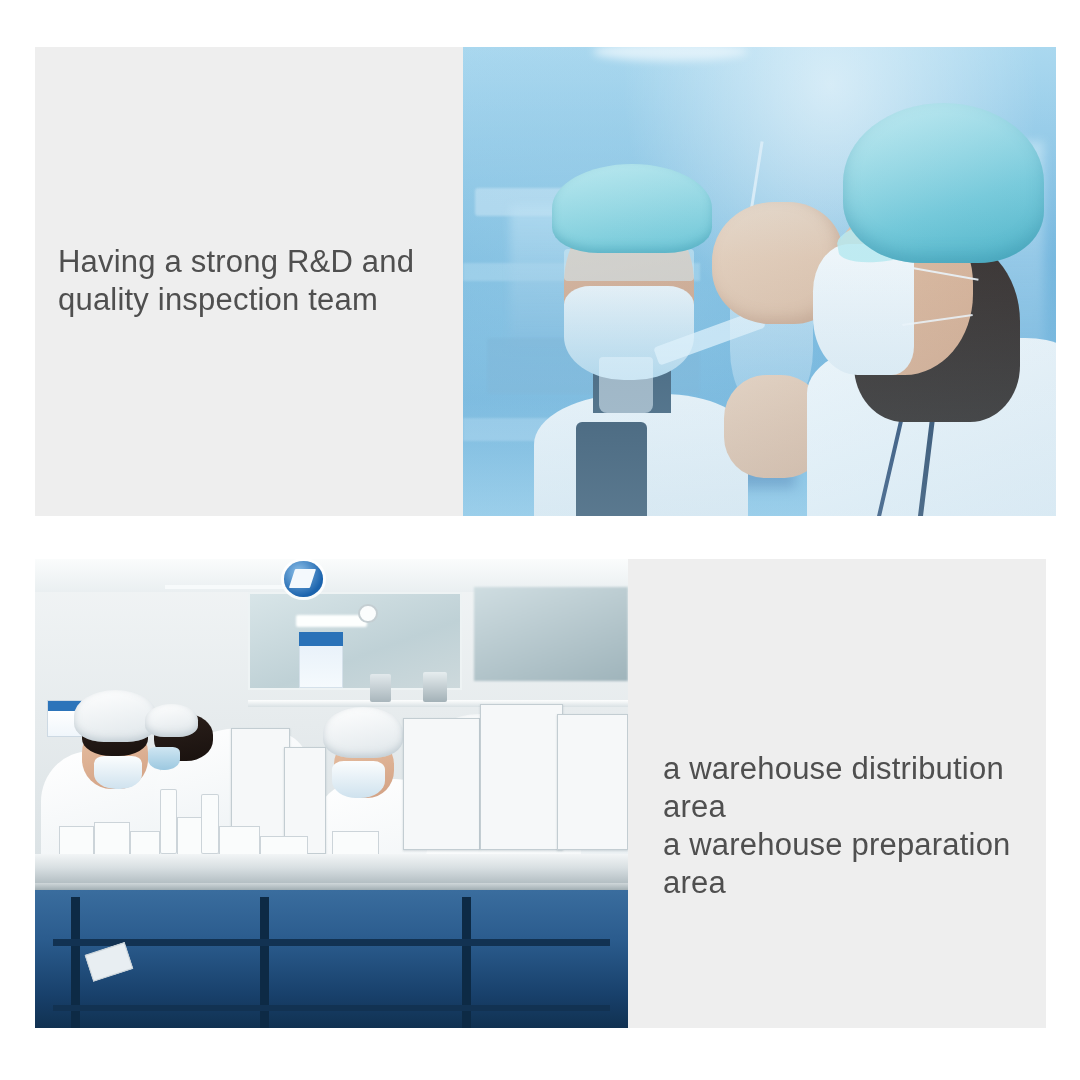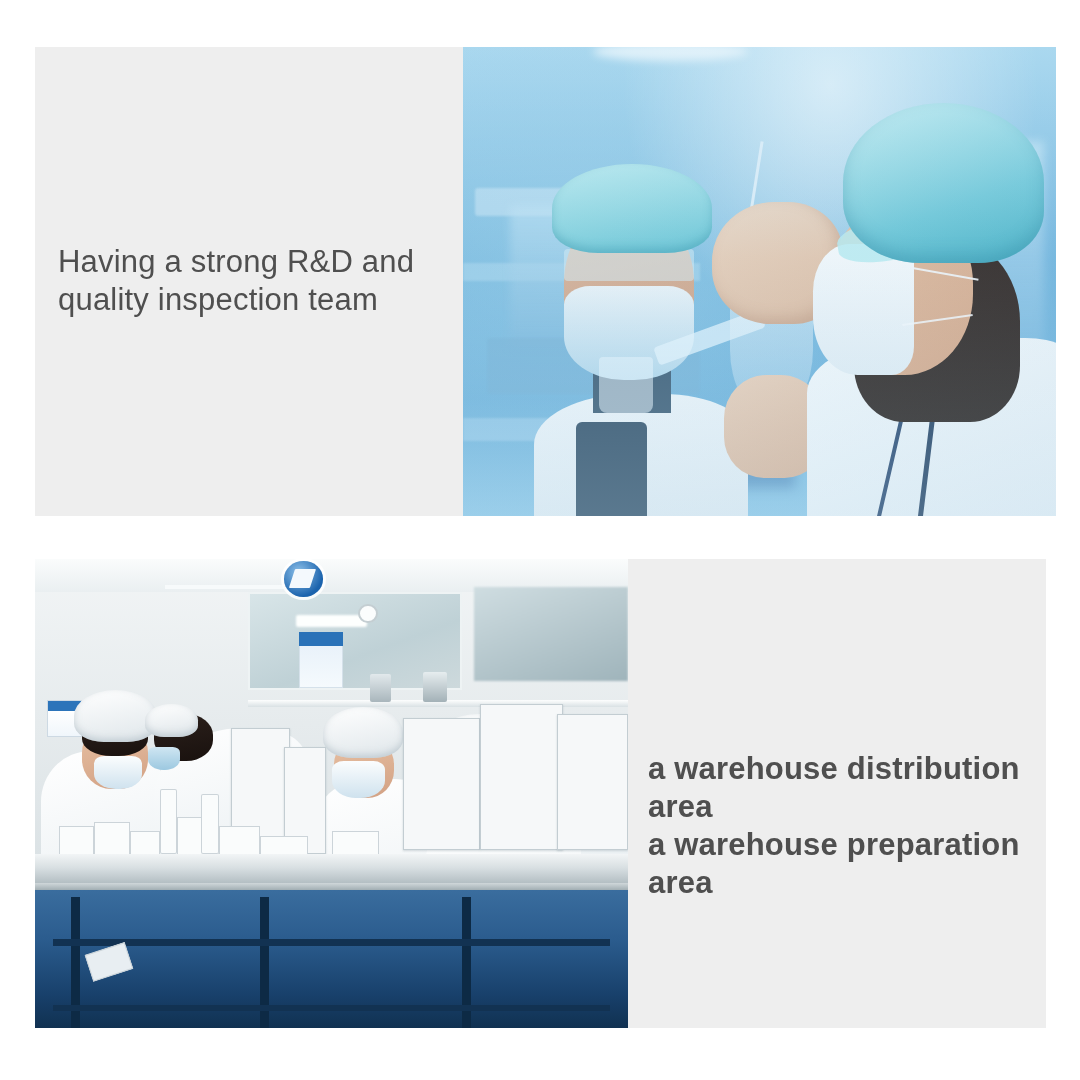--- a/index.html
+++ b/index.html
@@ -322,17 +322,17 @@
       <div class="floor-blue"></div>
 
       <div class="leg" style="left:6%; top:72%; width:1.6%; height:28%;"></div>
       <div class="leg" style="left:38%; top:72%; width:1.4%; height:28%;"></div>
       <div class="leg" style="left:72%; top:72%; width:1.5%; height:28%;"></div>
       <div class="bar" style="left:3%; top:81%; width:94%; height:1.6%;"></div>
       <div class="bar" style="left:3%; top:95%; width:94%; height:1.4%;"></div>
       <div class="boxsm" style="left:9%; top:83%; width:7%; height:6%; transform:rotate(-18deg); background:#e8eef2;"></div>
     </div>
 
-    <div class="caption" style="left:648px; top:750px; width:410px;font-weight:bold;">a warehouse distribution area
+    <div class="caption" style="left:663px; top:750px; width:410px;">a warehouse distribution area
 a warehouse preparation area</div>
   </div>
 
 </div>
 
 </body></html>

